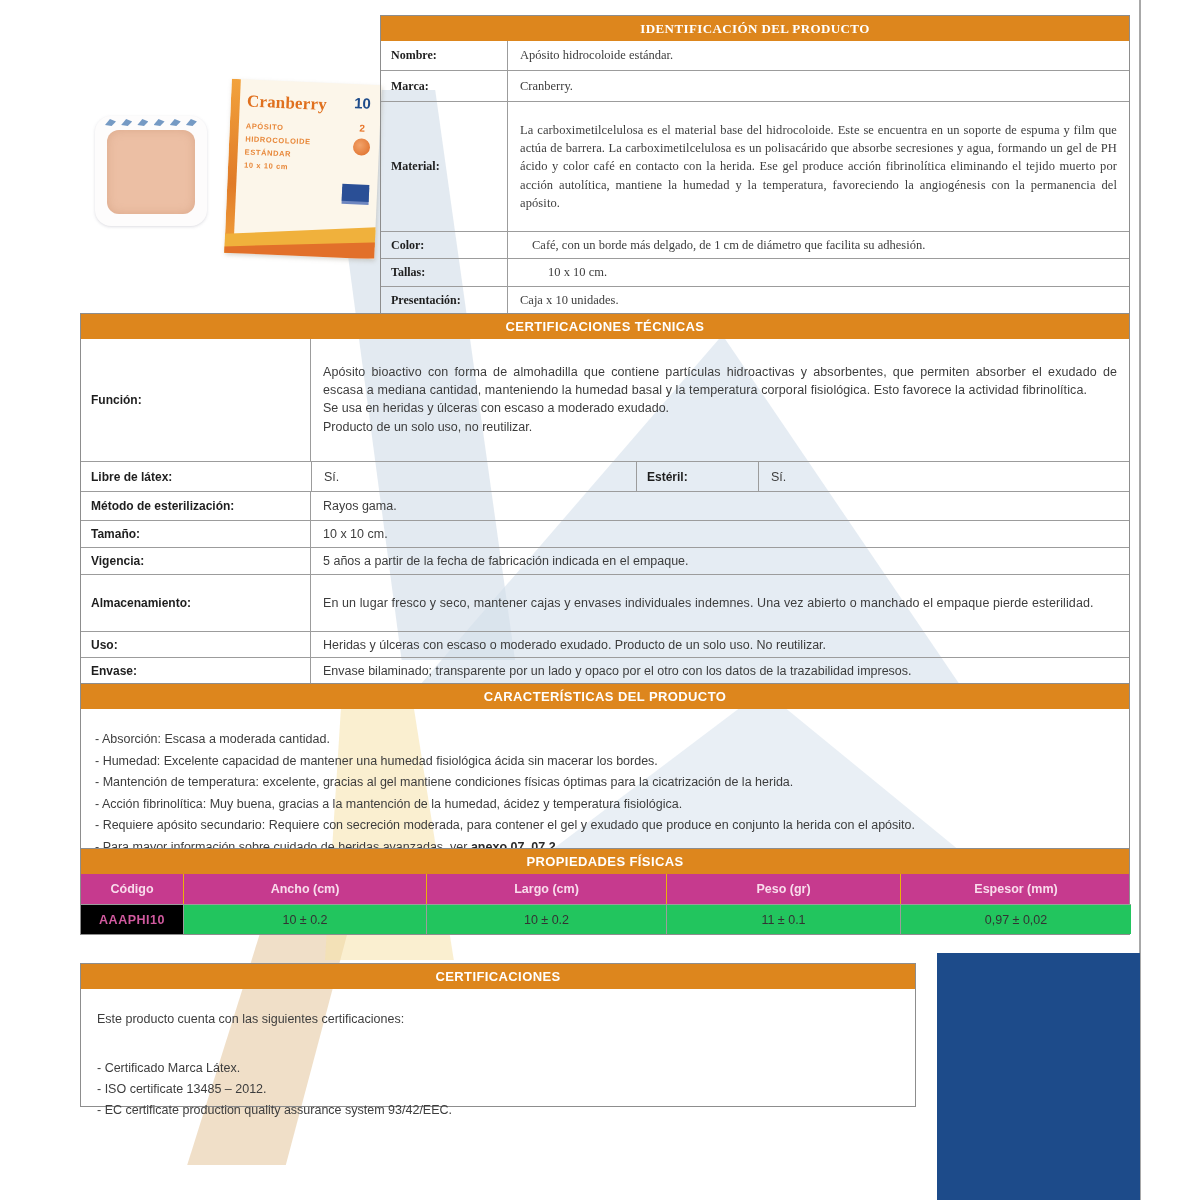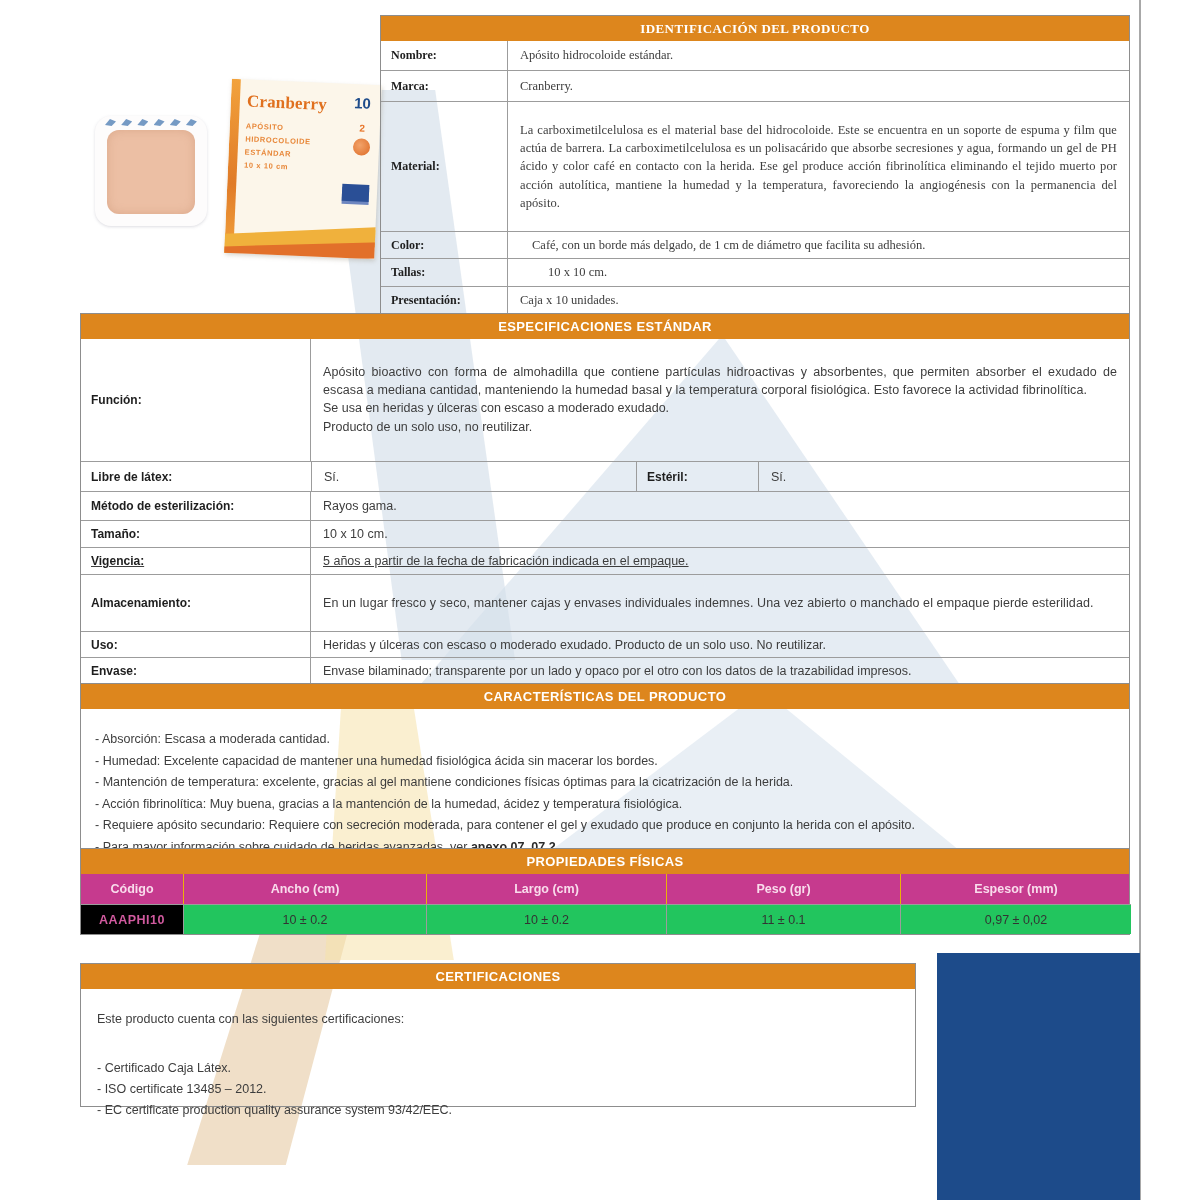--- a/index.html
+++ b/index.html
@@ -161,21 +161,21 @@
         <div class="lbl">Tallas:</div>
         <div class="val">10 x 10 cm.</div>
       </div>
       <div class="t-row" style="height:27px;">
         <div class="lbl">Presentación:</div>
         <div class="val">Caja x 10 unidades.</div>
       </div>
     </div>
 
     <div class="sec" id="t-espec">
-      <div class="sec-title">ESPECIFICACIONES ESTÁNDAR</div>
+      <div class="sec-title">CERTIFICACIONES TÉCNICAS</div>
       <div class="t-row" style="height:122px; border-top:none;">
         <div class="lbl">Función:</div>
         <div class="val">
           <div class="just">Apósito bioactivo con forma de almohadilla que contiene partículas hidroactivas y absorbentes, que permiten absorber el exudado de escasa a mediana cantidad, manteniendo la humedad basal y la temperatura corporal fisiológica. Esto favorece la actividad fibrinolítica.</div>
           <div style="line-height:1.5;">Se usa en heridas y úlceras con escaso a moderado exudado.</div>
           <div style="line-height:1.5;">Producto de un solo uso, no reutilizar.</div>
         </div>
       </div>
       <div class="t-row split" style="height:30px;">
         <div class="lbl" style="border-right:none;">Libre de látex:</div>
@@ -184,21 +184,21 @@
         <div class="val">Sí.</div>
       </div>
       <div class="t-row" style="height:29px;">
         <div class="lbl">Método de esterilización:</div>
         <div class="val">Rayos gama.</div>
       </div>
       <div class="t-row" style="height:27px;">
         <div class="lbl">Tamaño:</div>
         <div class="val">10 x 10 cm.</div>
       </div>
-      <div class="t-row" style="height:27px;text-decoration:underline;">
+      <div class="t-row" style="height:27px;">
         <div class="lbl">Vigencia:</div>
         <div class="val">5 años a partir de la fecha de fabricación indicada en el empaque.</div>
       </div>
       <div class="t-row" style="height:57px;">
         <div class="lbl">Almacenamiento:</div>
         <div class="val just" style="line-height:1.6;">En un lugar fresco y seco, mantener cajas y envases individuales indemnes. Una vez abierto o manchado el empaque pierde esterilidad.</div>
       </div>
       <div class="t-row" style="height:26px;">
         <div class="lbl">Uso:</div>
         <div class="val">Heridas y úlceras con escaso o moderado exudado. Producto de un solo uso. No reutilizar.</div>
@@ -236,21 +236,21 @@
         <div>10 ± 0.2</div>
         <div>11 ± 0.1</div>
         <div>0,97 ± 0,02</div>
       </div>
     </div>
 
     <div class="sec" id="s-cert">
       <div class="sec-title">CERTIFICACIONES</div>
       <div class="body">
         <div class="intro">Este producto cuenta con las siguientes certificaciones:</div>
-        <div>- Certificado Caja Látex.</div>
+        <div>- Certificado Marca Látex.</div>
         <div>- ISO certificate 13485 – 2012.</div>
         <div>- EC certificate production quality assurance system  93/42/EEC.</div>
       </div>
     </div>
 
     <div class="page-edge"></div>
     <div class="blue-block"></div>
 
   </div>
 </div>

